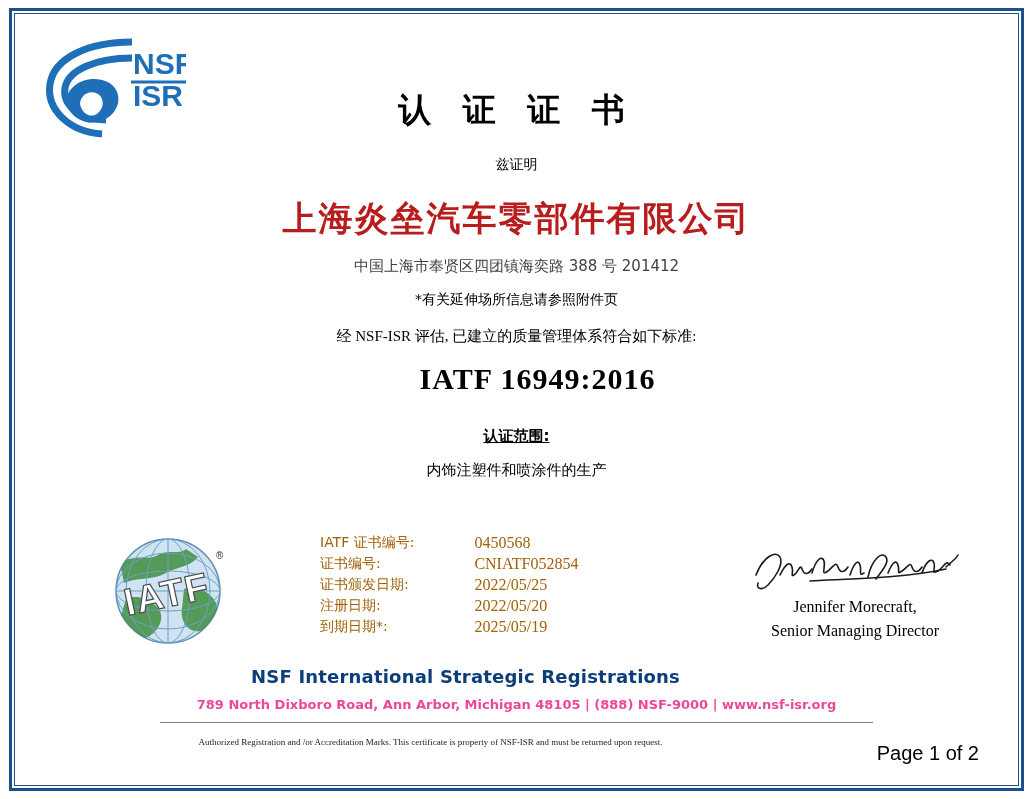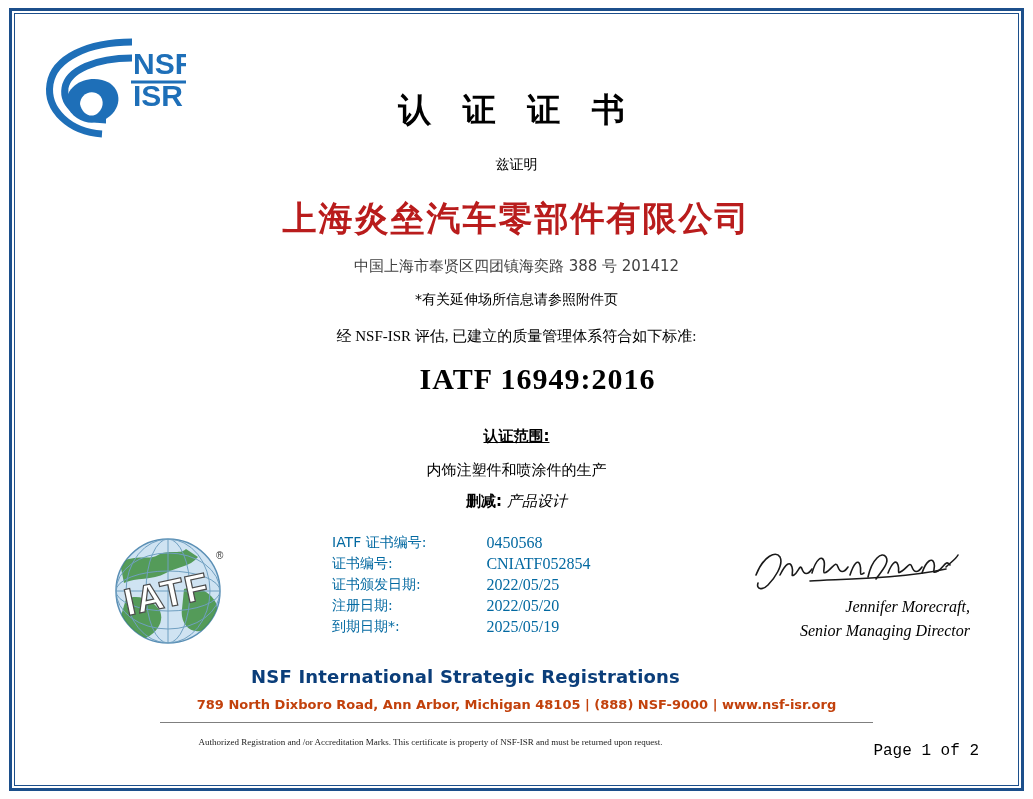--- a/index.html
+++ b/index.html
@@ -152,47 +152,46 @@
     position: absolute;
     left: 106px;
     top: 533px;
     width: 130px;
     height: 116px;
   }
 
   
   .details {
     position: absolute;
-    left: 332px;
+    left: 320px;
     top: 532px;
     font-family: "DejaVu Sans", sans-serif;
     font-size: 14px;
-    color: #0369a1;
+    color: #a16207;
   }
   .details table { border-collapse: collapse; }
   .details td {
     padding: 1px 0;
     line-height: 19px;
     white-space: nowrap;
   }
   .details td.key { padding-right: 60px; }
   .details td.val {
     font-family: "Liberation Serif", serif;
     font-size: 16px;
     text-align: left;
   }
 
   
   .signature-block {
     position: absolute;
     left: 740px;
     top: 545px;
     width: 230px;
-    text-align: right;
-    font-style: italic;
+    text-align: center;
   }
   .signature-svg { display: block; margin: 0 auto; }
   .sig-name {
     font-family: "Liberation Serif", serif;
     font-size: 16px;
     line-height: 20px;
     color: #000;
     margin-top: 4px;
   }
 
@@ -211,21 +210,21 @@
   }
   .footer-addr {
     position: absolute;
     top: 697px;
     left: 0;
     width: 1033px;
     text-align: center;
     font-family: "DejaVu Sans", sans-serif;
     font-size: 13px;
     font-weight: bold;
-    color: #c2410c;
+    color: #ec4899;
   }
   .rule {
     position: absolute;
     left: 160px;
     top: 722px;
     width: 713px;
     height: 1px;
     background: #7f7f7f;
   }
   .fineprint {
@@ -236,22 +235,22 @@
     text-align: center;
     font-family: "Liberation Serif", serif;
     font-size: 9px;
     line-height: 13px;
     color: #222;
   }
   .page-num {
     position: absolute;
     right: 54px;
     top: 742px;
-    font-family: Liberation Mono, monospace;
-    font-size: 16px;
+    font-family: Liberation Sans, sans-serif;
+    font-size: 20px;
     color: #000;
   }
 </style>
 </head>
 <body>
 
 <div class="page">
 
   <div class="border-outer"></div>
   <div class="border-inner"></div>
@@ -283,24 +282,20 @@
   <div class="centered assessed">经 NSF-ISR 评估, 已建立的质量管理体系符合如下标准:</div>
 
   <div class="centered standard">IATF 16949:2016</div>
 
   <div class="centered scope-heading">
     <u>认证范围:</u>
   </div>
 
   <div class="centered scope-text">内饰注塑件和喷涂件的生产</div>
 
-  <div class="centered exclusion">
-    <span class="label">删减:</span>
-    <span class="value">产品设计</span>
-  </div>
 
   <div class="iatf-logo">
     <svg width="130" height="116" viewBox="0 0 130 116" xmlns="http://www.w3.org/2000/svg">
       <defs>
         <clipPath id="globeclip">
             <circle cx="62" cy="58" r="52"></circle>
           </clipPath>
       </defs>
       <circle cx="62" cy="58" r="52" fill="#cfe3f2" stroke="#5a8fb5" stroke-width="1.5"></circle>
       <g clip-path="url(#globeclip)" fill="#3f8f3f" opacity="0.85">

